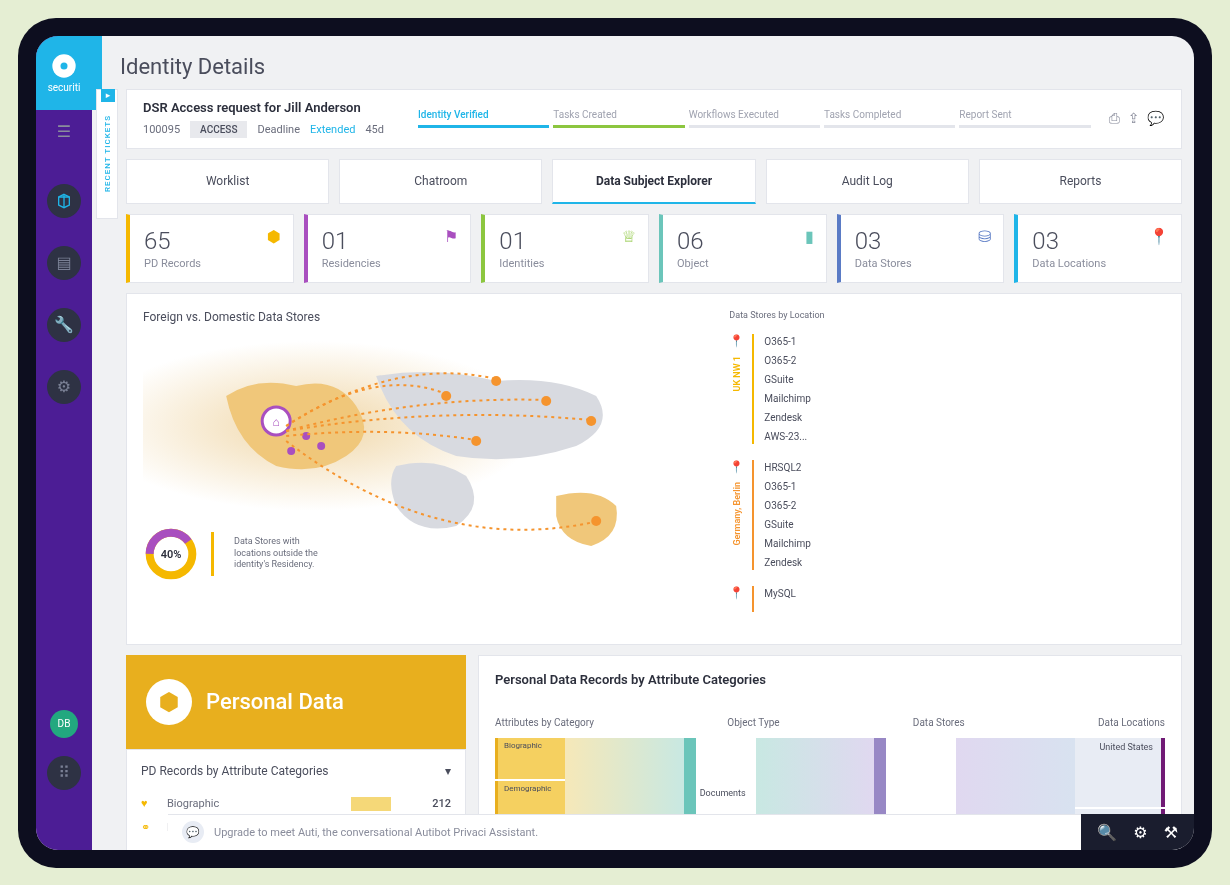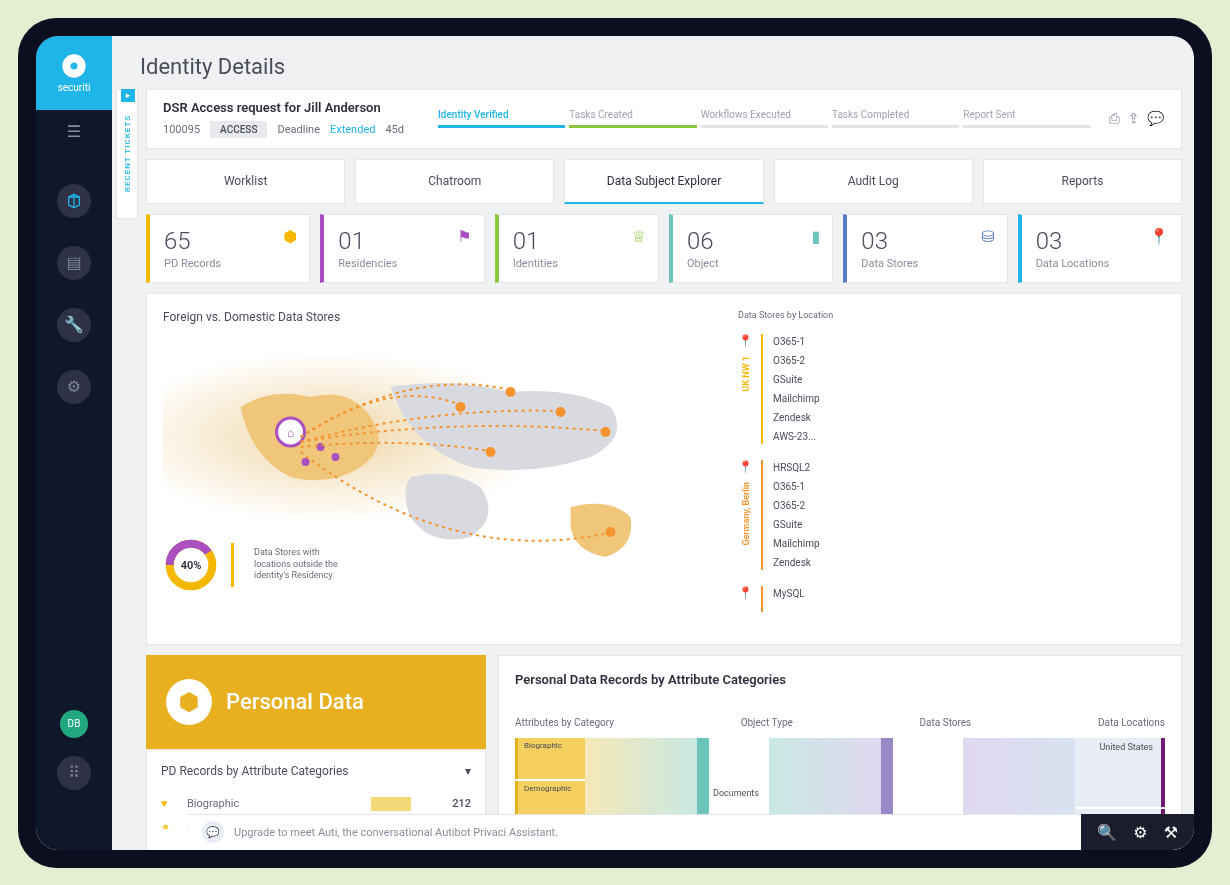--- a/index.html
+++ b/index.html
@@ -1,19 +1,19 @@
 <!DOCTYPE html>
 <html><head>
 <meta charset="utf-8">
 <style>
 *{box-sizing:border-box;margin:0;padding:0;font-family:-apple-system,BlinkMacSystemFont,"Segoe UI",Roboto,sans-serif}
 body{background:#e5eed3;display:flex;align-items:center;justify-content:center;min-height:885px;width:1230px}
 .device{background:#0d0e1f;border-radius:38px;width:1194px;height:850px;padding:18px;position:relative}
 .screen{background:#f0f1f3;border-radius:22px;width:100%;height:100%;display:flex;overflow:hidden;position:relative}
-.sidebar{width:76px;background:#0f172a;display:flex;flex-direction:column;align-items:center;padding-top:0}
+.sidebar{width:56px;background:#4c1d95;display:flex;flex-direction:column;align-items:center;padding-top:0}
 .logo{width:76px;height:74px;background:#1fb5e8;display:flex;flex-direction:column;align-items:center;justify-content:center;color:#fff;font-size:10px}
 .logo svg{width:28px;height:28px;margin-bottom:2px}
 .menu-toggle{width:76px;height:44px;display:flex;align-items:center;justify-content:center;color:#8a8d9c;cursor:pointer}
 .nav-icons{display:flex;flex-direction:column;gap:28px;margin-top:30px;align-items:center}
 .nav-icon{width:34px;height:34px;border-radius:50%;background:#2e3244;display:flex;align-items:center;justify-content:center;color:#7a8095;cursor:pointer}
 .nav-icon.active{background:#2e3244;color:#1fb5e8}
 .sidebar-bottom{margin-top:auto;margin-bottom:60px;display:flex;flex-direction:column;gap:18px;align-items:center}
 .avatar{width:28px;height:28px;border-radius:50%;background:#22a87f;color:#fff;font-size:10px;display:flex;align-items:center;justify-content:center}
 .main{flex:1;display:flex;flex-direction:column;overflow:hidden;position:relative}
 .page-header{padding:18px 28px 10px;color:#4a4d5c;font-size:22px;font-weight:400}
@@ -31,29 +31,29 @@
 .dsr-progress{flex:1;display:flex;gap:0;margin-left:20px}
 .prog-step{flex:1;font-size:10px;color:#a0a3b0;text-align:left;position:relative;padding-bottom:8px}
 .prog-step.done{color:#1fb5e8;font-weight:500}
 .prog-step::after{content:"";position:absolute;bottom:0;left:0;right:4px;height:3px;background:#e3e5eb}
 .prog-step.done::after{background:#1fb5e8}
 .prog-step.done2::after{background:#8cc63f}
 .dsr-actions{display:flex;gap:8px;color:#8a8d9c}
 .dsr-actions span{cursor:pointer;font-size:14px}
 .tabs{display:flex;gap:10px}
 .tab{flex:1;background:#fff;border:1px solid #e3e5eb;padding:14px 0;text-align:center;font-size:12px;color:#4a4d5c;cursor:pointer}
-.tab.active{border-bottom:2px solid #1fb5e8;color:#2c2f3c;font-weight:400}
+.tab.active{border-bottom:2px solid #1fb5e8;color:#2c2f3c;font-weight:700}
 .stats{display:flex;gap:10px}
 .stat{flex:1;background:#fff;border:1px solid #e3e5eb;padding:12px 14px;position:relative;border-left:4px solid}
 .stat .num{font-size:24px;color:#4a4d5c;font-weight:300}
 .stat .lbl{font-size:11px;color:#8a8d9c;margin-top:2px}
 .stat .sic{position:absolute;top:12px;right:12px;font-size:16px}
 .map-card{background:#fff;border:1px solid #e3e5eb;padding:16px;display:flex;gap:20px}
 .map-left{flex:1.3}
-.map-title{font-size:12px;color:#4a4d5c;margin-bottom:13px}
+.map-title{font-size:12px;color:#4a4d5c;margin-bottom:2px}
 .worldmap{height:250px;background:radial-gradient(ellipse at 30% 40%,#f0d7a8 0%,transparent 40%);position:relative}
 .worldmap svg{width:100%;height:100%}
 .donut-row{display:flex;align-items:center;gap:12px;margin-top:-50px}
 .donut{width:56px;height:56px;position:relative}
 .donut-label{font-size:9px;color:#6a6d7c;max-width:100px;line-height:1.3}
 .donut-bar{width:3px;height:44px;background:#f5b800;margin-right:8px}
 .map-right{flex:1;display:flex;gap:20px}
 .ds-col{flex:1}
 .ds-header{font-size:9px;color:#6a6d7c;margin-bottom:14px;text-align:left}
 .ds-group{display:flex;gap:8px;margin-bottom:16px}

